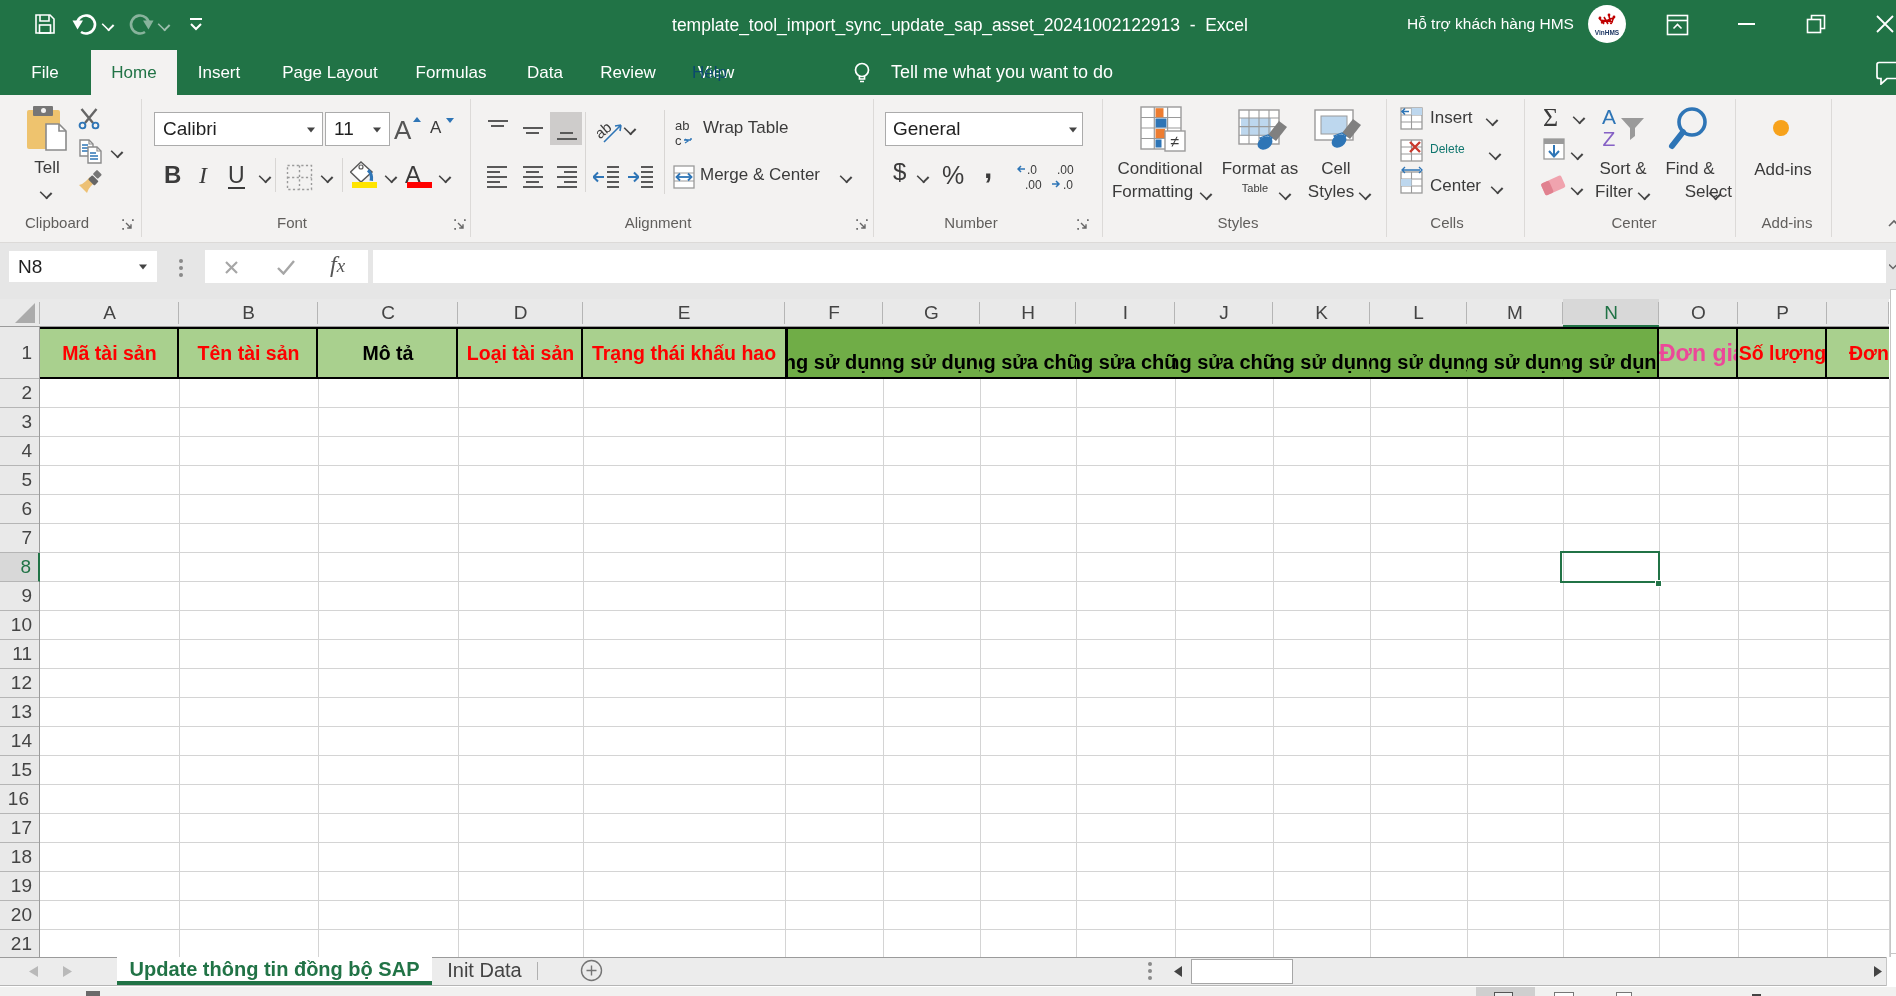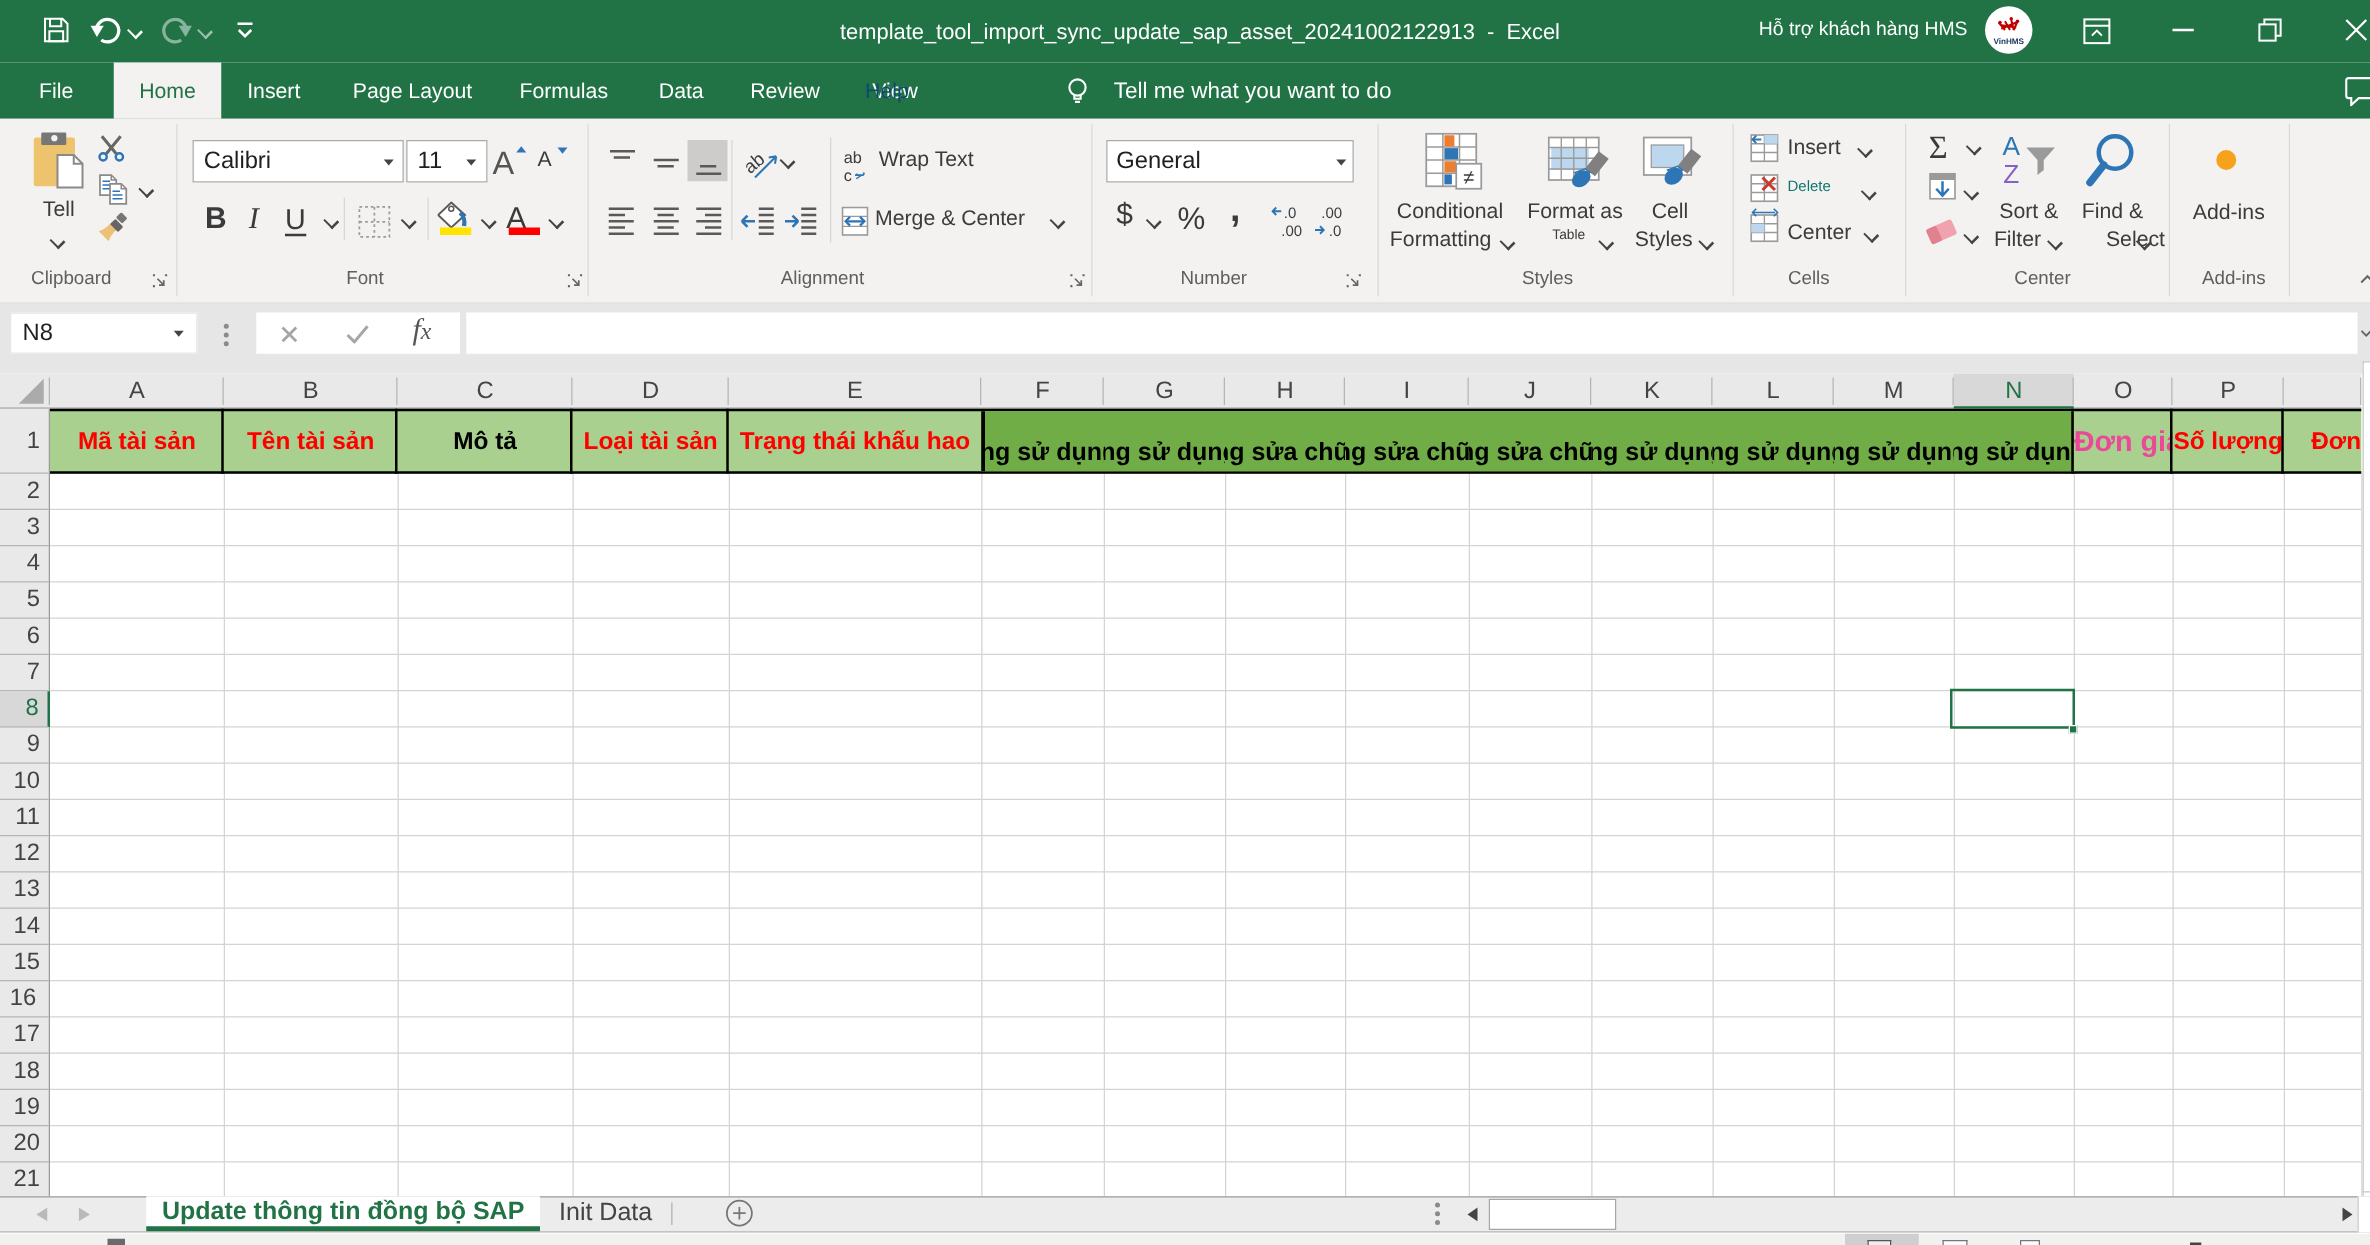--- a/index.html
+++ b/index.html
@@ -184,21 +184,21 @@
 <text x="2" y="20" font-size="15" fill="#3b3b3b" font-family="Liberation Sans" transform="rotate(-40 6 20)">ab</text>
 <path d="M7 25 L24 8 M24 8 l-6 1 M24 8 l-1 6" stroke="#2e75b6" stroke-width="1.6" fill="none"></path>
 </svg>
 <div class="chv" style="left:625px;top:124px"></div>
 <svg class="abs" style="left:675px;top:118px" width="20" height="30" viewBox="0 0 20 30">
 <text x="0" y="12" font-size="13" fill="#3b3b3b" font-family="Liberation Sans">ab</text>
 <text x="0" y="27" font-size="13" fill="#3b3b3b" font-family="Liberation Sans">c</text>
 <path d="M9 22 h7 M16 22 v-2" stroke="#2e75b6" stroke-width="1.4" fill="none"></path>
 <path d="M12 25 l3 2 l-3 2" stroke="#2e75b6" stroke-width="1.2" fill="none" transform="translate(-2,-4)"></path>
 </svg>
-<div class="abs ctext" style="left:703px;top:118px;font-size:17px;color:#3b3b3b">Wrap Text</div>
+<div class="abs ctext" style="left:703px;top:118px;font-size:17px;color:#3b3b3b">Wrap Table</div>
 <div class="abs" style="left:487px;top:166px;width:20px;height:2px;background:#595959"></div>
 <div class="abs" style="left:487px;top:171px;width:13px;height:2px;background:#595959"></div>
 <div class="abs" style="left:487px;top:176px;width:20px;height:2px;background:#595959"></div>
 <div class="abs" style="left:487px;top:181px;width:13px;height:2px;background:#595959"></div>
 <div class="abs" style="left:487px;top:186px;width:20px;height:2px;background:#595959"></div>
 <div class="abs" style="left:522.5px;top:166px;width:20px;height:2px;background:#595959"></div>
 <div class="abs" style="left:526.0px;top:171px;width:13px;height:2px;background:#595959"></div>
 <div class="abs" style="left:522.5px;top:176px;width:20px;height:2px;background:#595959"></div>
 <div class="abs" style="left:526.0px;top:181px;width:13px;height:2px;background:#595959"></div>
 <div class="abs" style="left:522.5px;top:186px;width:20px;height:2px;background:#595959"></div>

